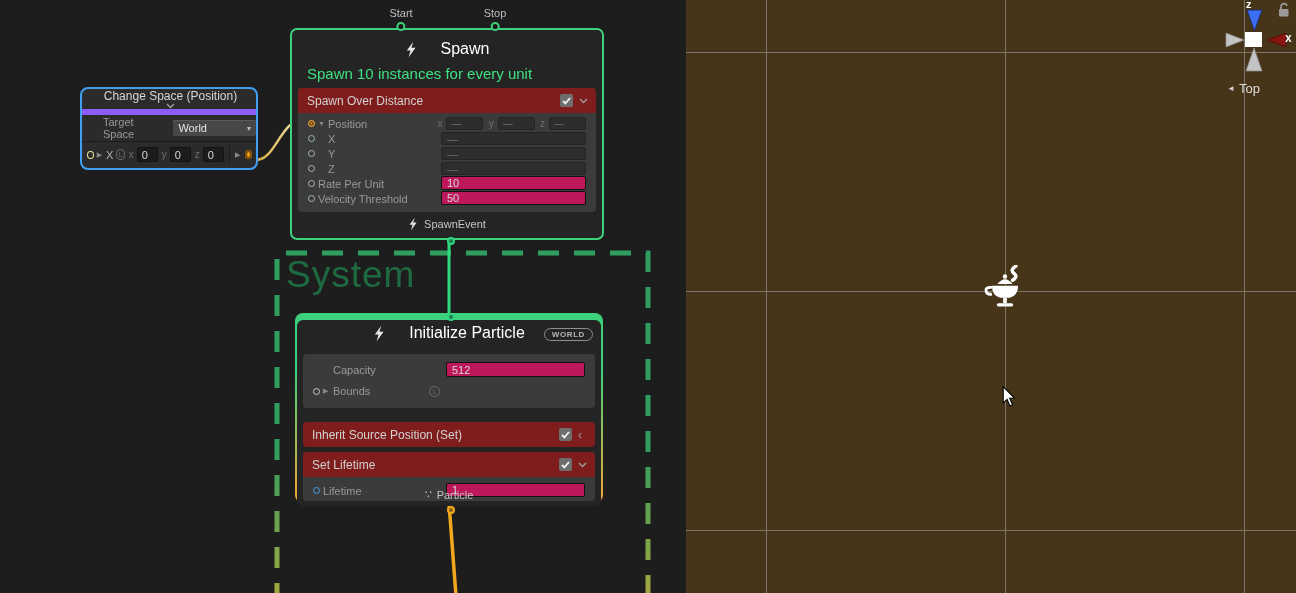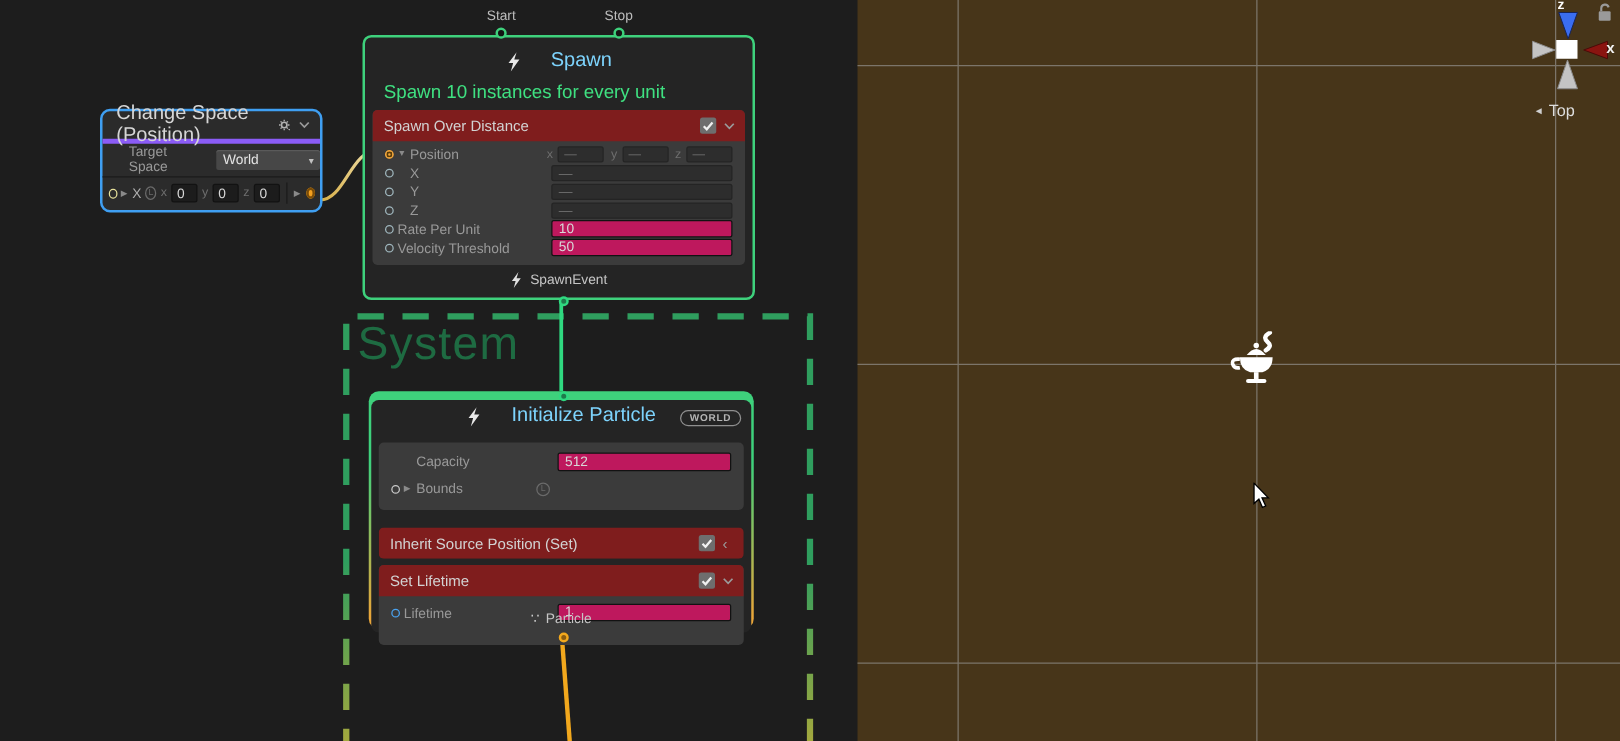--- a/index.html
+++ b/index.html
@@ -12,21 +12,21 @@
   
   #graph { position:absolute; left:0; top:0; width:686px; height:593px; background:#1d1d1d; }
   #graph-overlay { position:absolute; left:0; top:0; width:686px; height:593px; pointer-events:none; }
   .system-title {
     position:absolute; left:286px; top:254px; font-size:37px; color:#1e6b42;
     letter-spacing:1px; pointer-events:none;
   }
   
   .node { position:absolute; background:#242424; border-radius:7px; }
   .node-title { display:flex; align-items:center; justify-content:center; gap:25px;
-    height:26px; margin-top:6px; color:#7dd3fc; font-size:16px; }
+    height:26px; margin-top:6px; color:#ffffff; font-size:16px; }
   .bolt { width:11px; height:17px; }
   
   #spawn-node { left:290px; top:28px; width:314px; height:212px; border:2px solid #3ed17c; }
   .subtitle { margin:3px 0 0 15px; font-size:15px; color:#3fe081; }
   .block { margin:6px 6px 0 6px; background:#3b3b3b; border-radius:4px; overflow:hidden; }
   .block-header { display:flex; align-items:center; height:25px; padding:0 7px 0 9px;
     font-size:12px; color:#d2d2d2; background:#7f1d1d; }
   .block-header .sp { flex:1; }
   .checkbox { width:13px; height:13px; background:#6e6e6e; border-radius:2px;
     display:flex; align-items:center; justify-content:center; margin-right:6px; }
@@ -63,21 +63,21 @@
   .bport { position:absolute; bottom:-7px; transform:translateX(-50%); width:8px; height:8px;
     border-radius:50%; }
   .bport.green { border:2.5px solid #2fd980; background:#1f7a4c; }
   .bport.orange { border:2.5px solid #f2a81d; background:#8a5c10; }
   .tport2 { position:absolute; top:-7px; transform:translateX(-50%); width:8px; height:8px;
     border-radius:50%; border:2.5px solid #2fd980; background:#1f7a4c; }
   
   #change-space-node { left:80px; top:87px; width:178px; height:83px; border:2px solid #3f9ff2;
     background:#2b2b2b; border-radius:8px; }
   .cs-header { display:flex; align-items:center; height:26px; padding:0 8px 0 11px;
-    font-size:16px; color:#d6d6d6; border-bottom:4px solid #8b5cf6; }
+    font-size:12px; color:#d6d6d6; border-bottom:6px solid #8b5cf6;flex-direction:column; }
   .cs-header .sp { flex:1; }
   .cs-mid { display:flex; align-items:center; height:27px; padding-left:21px;
     border-bottom:1px solid #1b1b1b; font-size:11px; color:#999; gap:6px; }
   .dropdown { width:83px; height:16px; background:#474747; border-radius:2px;
     display:flex; align-items:center; padding:0 5px; color:#e4e4e4; font-size:11px;
     box-shadow:inset 0 1px 0 #5a5a5a; }
   .dropdown .sp { flex:1; }
   .dd-arrow { font-size:8px; color:#c2c2c2; }
   .cs-bottom { display:flex; align-items:center; height:25px; padding:0 4px 0 5px;
     font-size:11px; color:#b0b0b0; gap:3px; }
@@ -336,21 +336,21 @@
               <svg width="9" height="8" viewBox="0 0 9 8">
                 <polyline points="1,4 3.4,6.4 8,1" fill="none" stroke="#f0f0f0" stroke-width="1.8"></polyline>
               </svg>
             </span>
             <span class="chev">
               <svg width="9" height="6" viewBox="0 0 9 6">
                 <polyline points="1,1 4.5,4.6 8,1" fill="none" stroke="#9a9a9a" stroke-width="1.4"></polyline>
               </svg>
             </span>
           </div>
-          <div class="rows" style="padding:5px 6px 17px 6px">
+          <div class="rows" style="padding:5px 6px 2px 6px">
             <div class="prow" style="height:17px">
               <span class="pcell">
                   <span class="port blue"></span>
                 </span>
               <span>Lifetime</span>
               <span class="input" style="top:1px;bottom:2px">1</span>
             </div>
           </div>
         </div>
 

